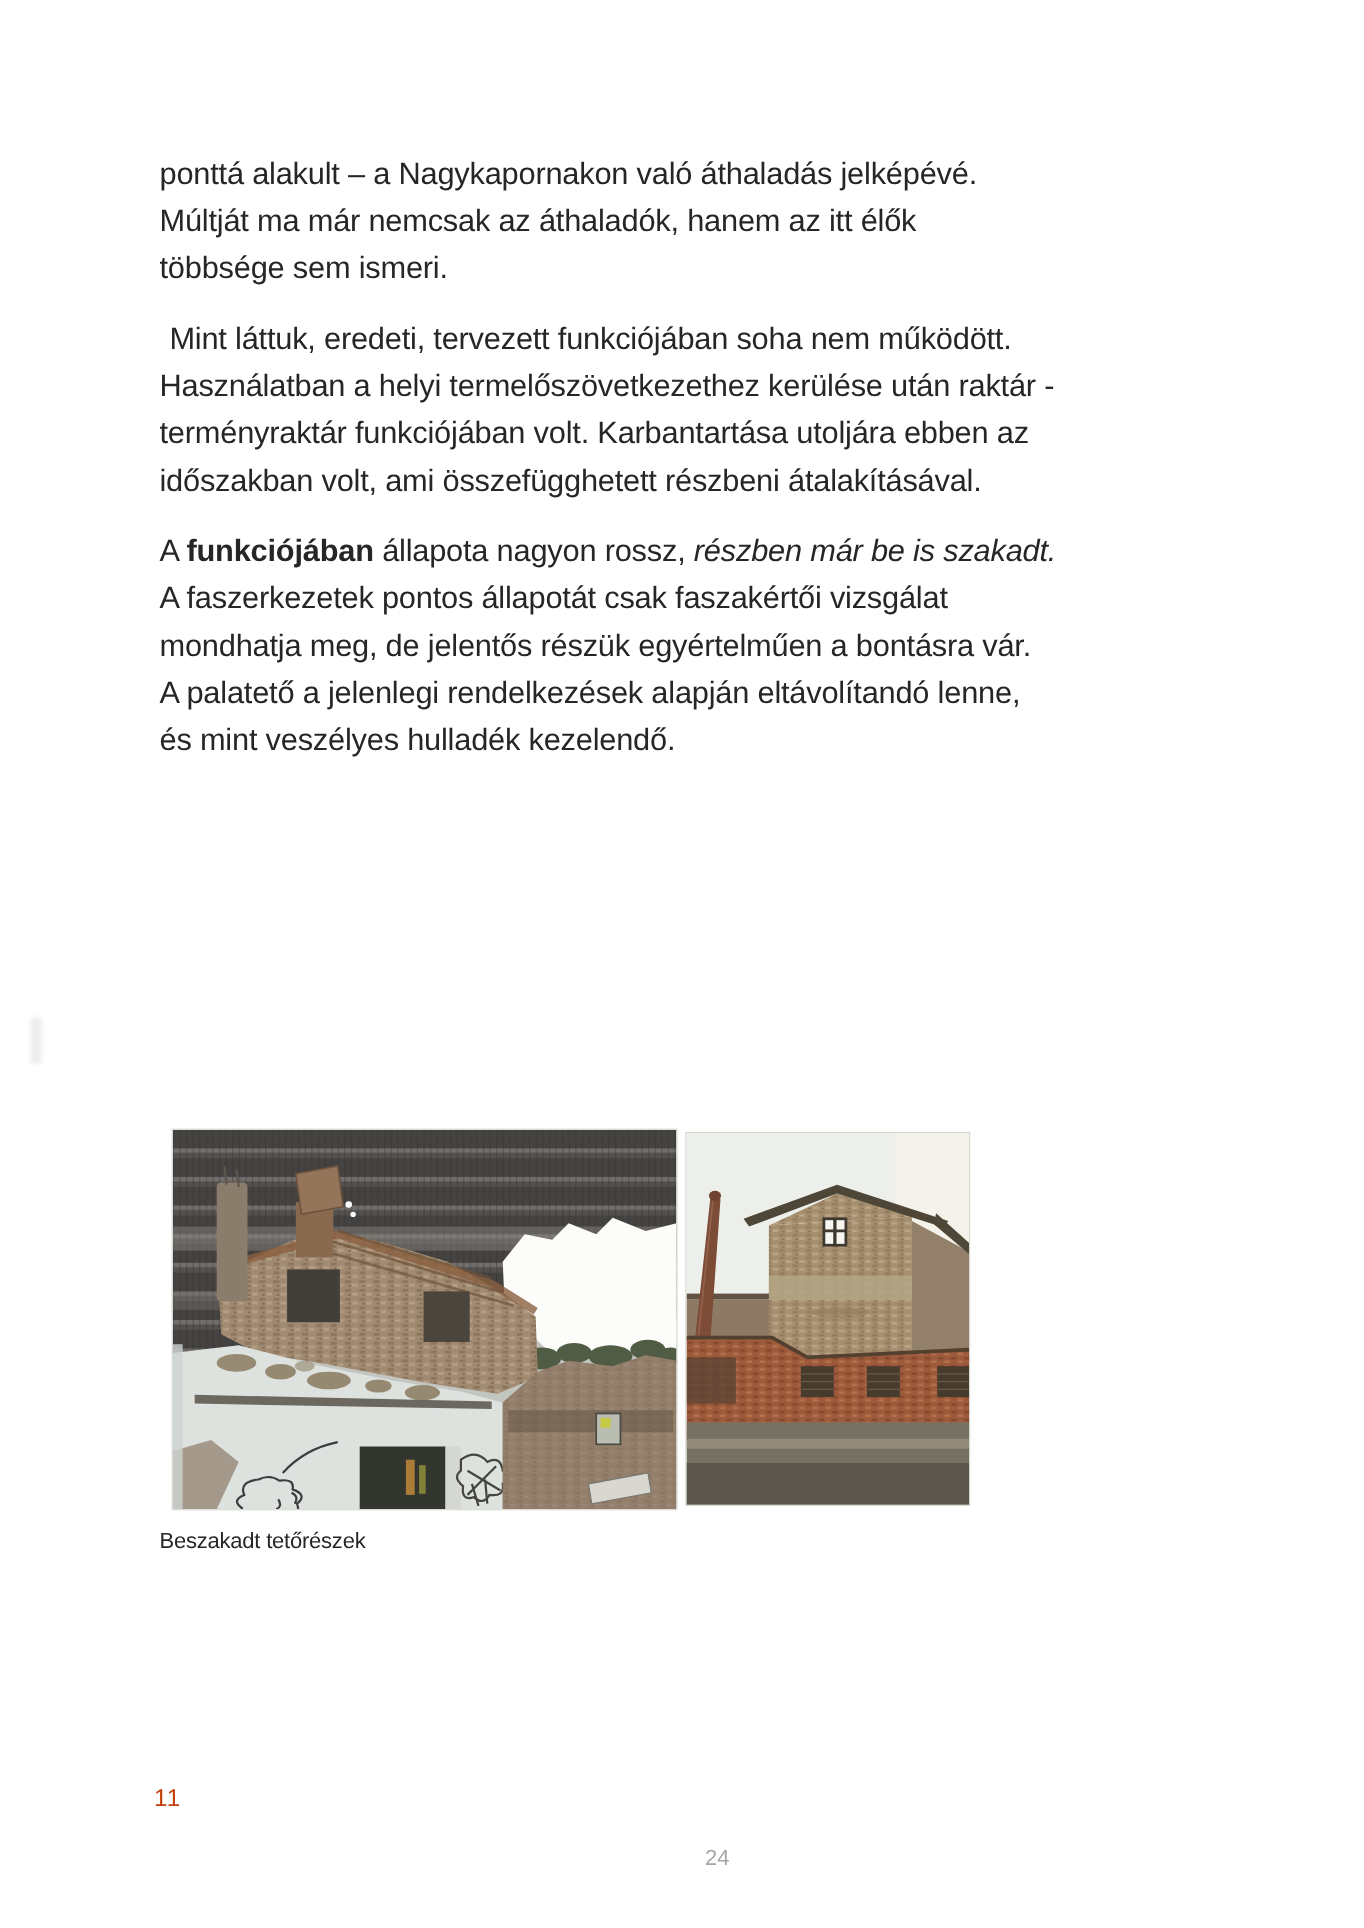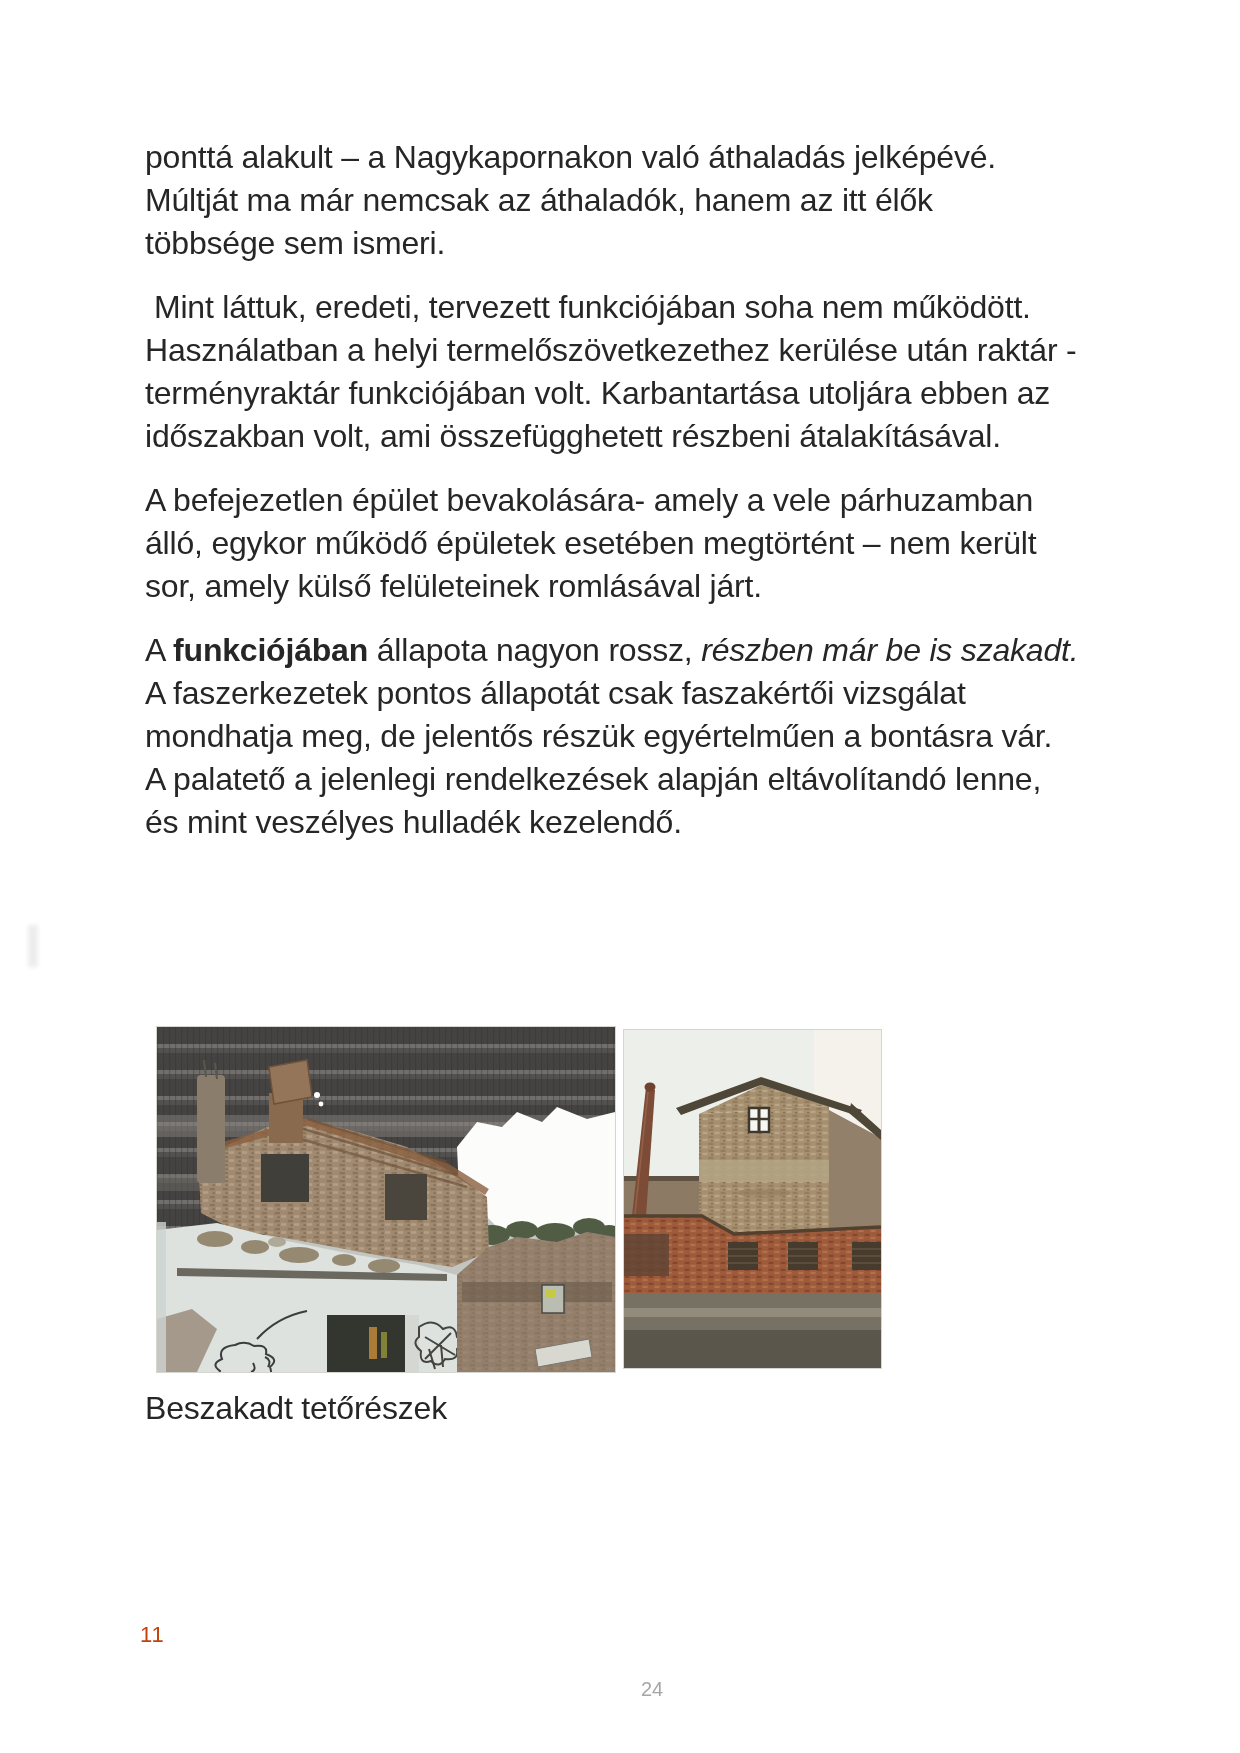--- a/index.html
+++ b/index.html
@@ -3,52 +3,49 @@
 <meta charset="utf-8">
 <style>
   html,body { margin:0; padding:0; background:#ffffff; }
   .page {
     position:relative; width:1240px; height:1753px; background:#ffffff;
     font-family:"Liberation Sans","DejaVu Sans",sans-serif;
     color:#262626; overflow:hidden;
   }
   .text-col { position:absolute; left:145px; top:136px; width:1040px; }
   .para {
-    margin:0 0 21px 0; font-size:32px; line-height:43px;
+    margin:0 0 21px 0; font-size:28px; line-height:43px;
     white-space:pre-line; letter-spacing:-0.2px;
   }
   .para.indent { text-indent:9px; }
   .b { font-weight:bold; }
   .i { font-style:italic; }
   .photo-row { position:absolute; left:157px; top:1027px; display:flex; gap:9px; }
   .photo { display:block; outline:1px solid #d6d6d0; }
   .photo-right { margin-top:3px; }
-  .caption { position:absolute; left:145px; top:1390px; font-size:32px; letter-spacing:-0.2px; }
+  .caption { position:absolute; left:145px; top:1390px; font-size:20px; letter-spacing:-0.2px; }
   .pageno { position:absolute; left:140px; top:1622px; font-size:22px; color:#c2410c; letter-spacing:1px; }
   .pdfno { position:absolute; left:12px; top:1678px; width:100%; text-align:center; font-size:20px; color:#a6a6a6;margin-left:20px; }
   .smudge { position:absolute; left:28px; top:925px; width:10px; height:42px; background:#c4c4c4; opacity:.3; filter:blur(2px); }
 </style>
 </head>
 <body>
 
 <div class="page">
 
   <div class="smudge"></div>
 
   <div class="text-col">
     <p class="para">ponttá alakult – a Nagykapornakon való áthaladás jelképévé.
 Múltját ma már nemcsak az áthaladók, hanem az itt élők
 többsége sem ismeri.</p>
     <p class="para indent">Mint láttuk, eredeti, tervezett funkciójában soha nem működött.
 Használatban a helyi termelőszövetkezethez kerülése után raktár -
 terményraktár funkciójában volt. Karbantartása utoljára ebben az
 időszakban volt, ami összefügghetett részbeni átalakításával.</p>
-    <p class="para">A befejezetlen épület bevakolására- amely a vele párhuzamban
-álló, egykor működő épületek esetében megtörtént – nem került
-sor, amely külső felületeinek romlásával járt.</p>
     <p class="para"><span>A </span><span class="b">funkciójában</span><span> állapota nagyon rossz, </span><span class="i">részben már be is szakadt.</span><span>
 A faszerkezetek pontos állapotát csak faszakértői vizsgálat
 mondhatja meg, de jelentős részük egyértelműen a bontásra vár.
 A palatető a jelenlegi rendelkezések alapján eltávolítandó lenne,
 és mint veszélyes hulladék kezelendő.</span></p>
   </div>
 
   <div class="photo-row">
 
     <svg class="photo" role="img" width="458" height="345" viewBox="0 0 458 345" xmlns="http://www.w3.org/2000/svg" aria-label="Beszakadt tetejű, vakolatlan téglafalú épület fehér, graffitis alsó fallal">

